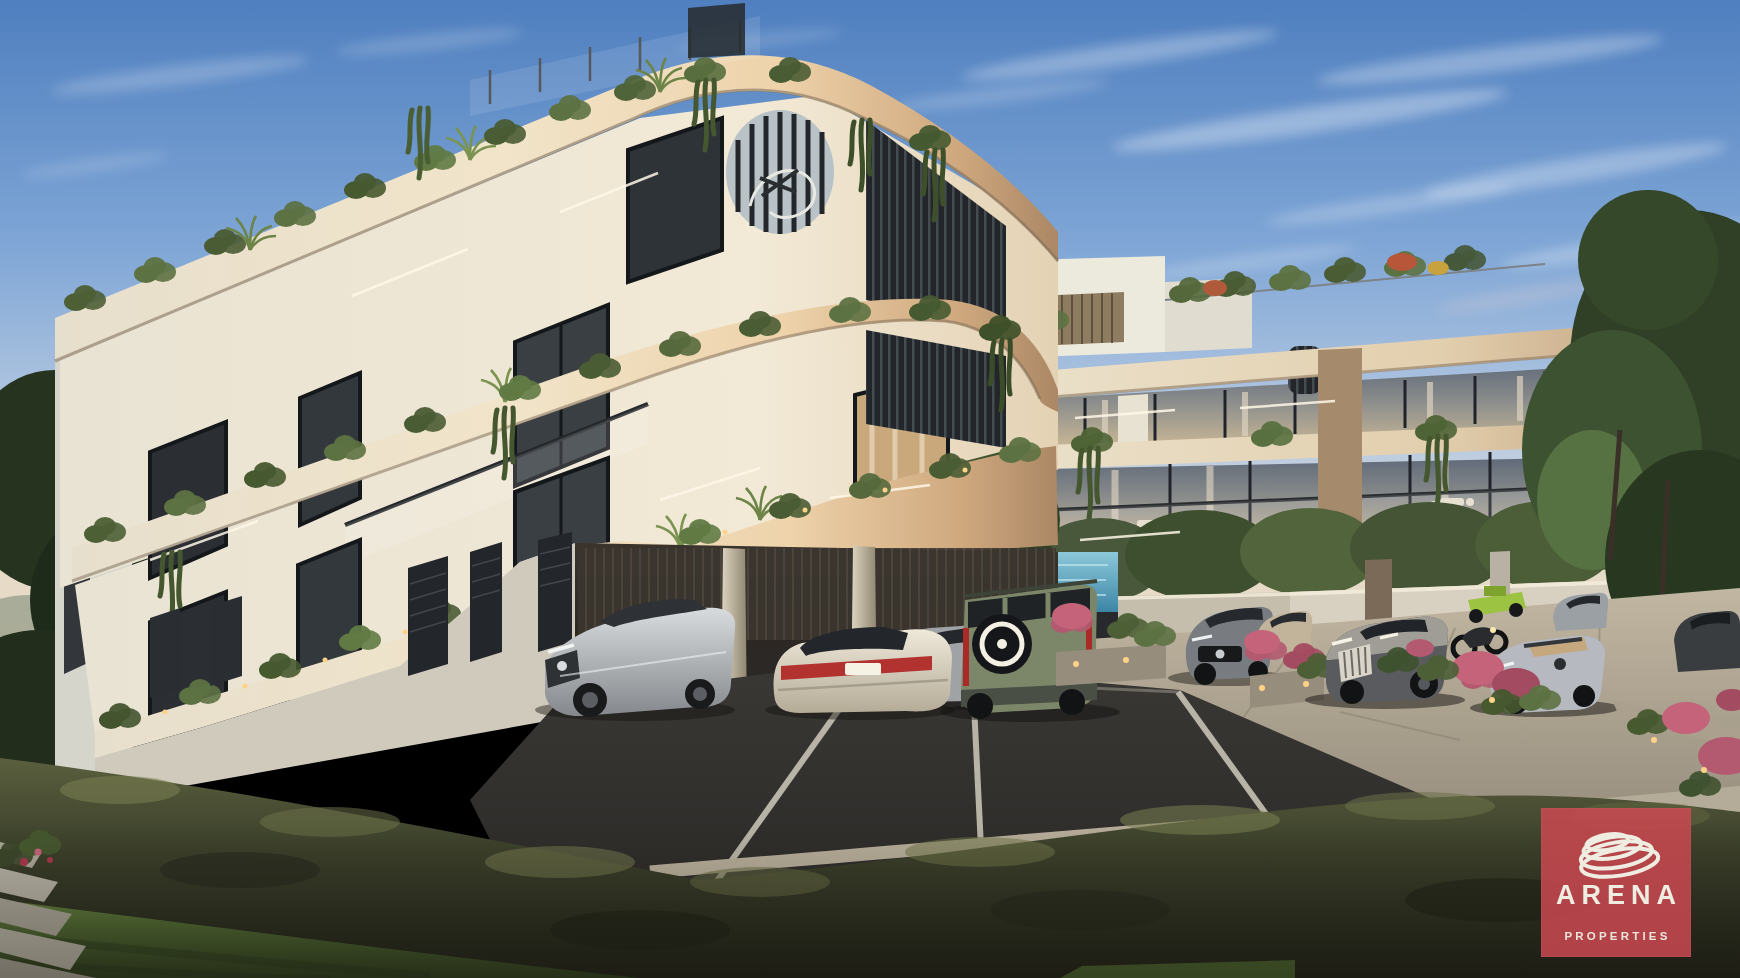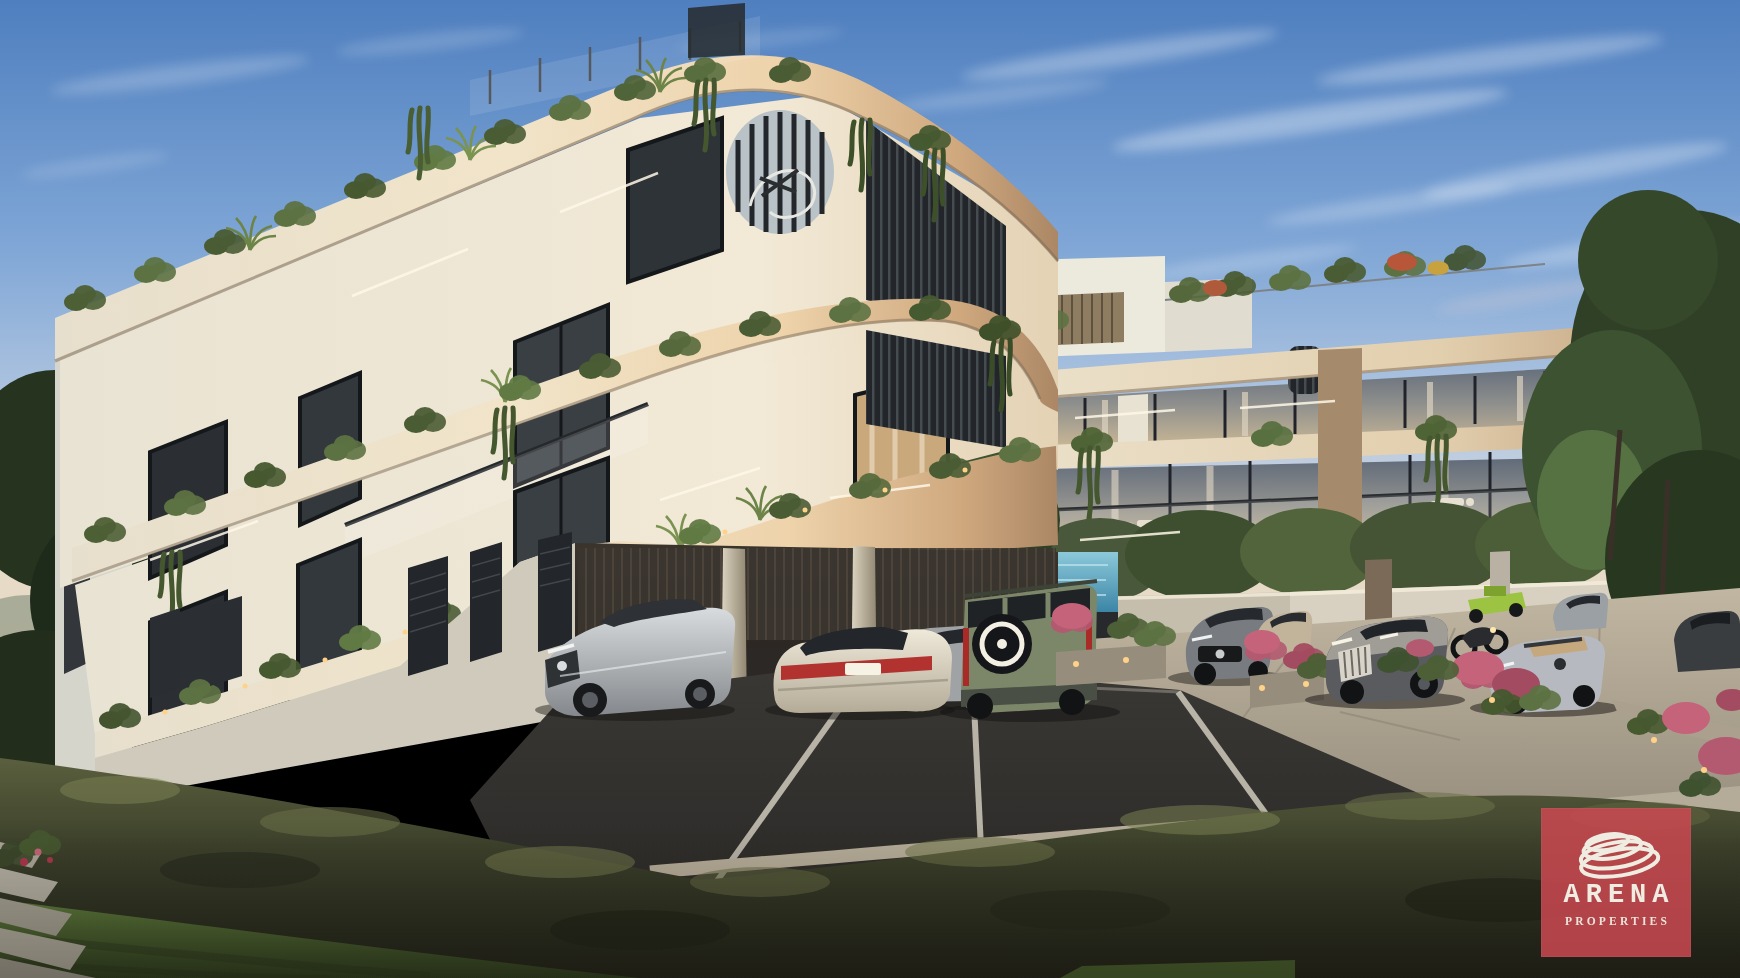--- a/index.html
+++ b/index.html
@@ -2,23 +2,23 @@
 <html><head>
 <meta charset="utf-8">
 <style>
   html,body{margin:0;padding:0;background:#000;}
   .stage{position:relative;width:1740px;height:978px;overflow:hidden;font-family:"Liberation Sans",sans-serif;}
   .stage svg{display:block;}
   .logo{position:absolute;left:1541px;top:808px;width:150px;height:149px;
         background:rgba(202,72,80,0.86);display:flex;flex-direction:column;align-items:center;
         justify-content:flex-start;box-shadow:0 0 0 1px rgba(255,255,255,0.04) inset;}
   .logo-icon{margin-top:14px;}
-  .logo-title{margin-top:2px;font-family:Liberation Mono, monospace;font-weight:700;
+  .logo-title{margin-top:2px;font-family:Liberation Sans, sans-serif;font-weight:700;
         font-size:27px;letter-spacing:6px;color:#efece1;line-height:1;text-indent:6px;}
-  .logo-subtitle{margin-top:7px;font-family:Liberation Serif, serif;font-weight:700;
+  .logo-subtitle{margin-top:22px;font-family:Liberation Sans, sans-serif;font-weight:700;
         font-size:11.5px;letter-spacing:3.2px;color:#e9e5da;line-height:1;text-indent:3px;text-align:center;}
 </style>
 </head>
 <body>
 
 <div class="stage">
 <svg width="1740" height="978" viewBox="0 0 1740 978">
 <defs>
   <linearGradient id="sky" x1="0" y1="0" x2="0" y2="1">
     <stop offset="0" stop-color="#4f7fbf"></stop>

